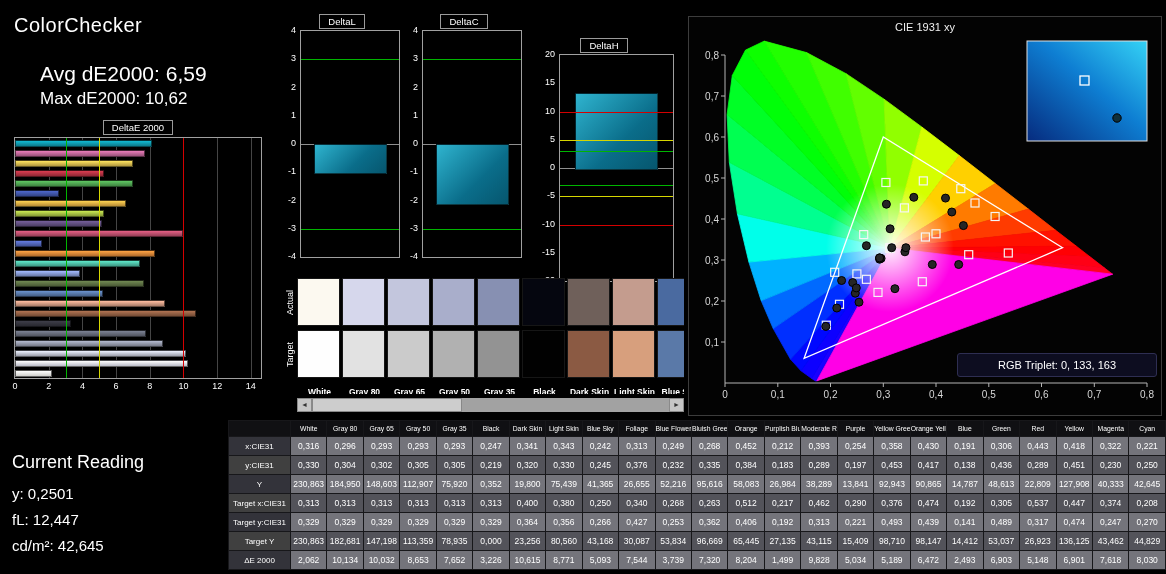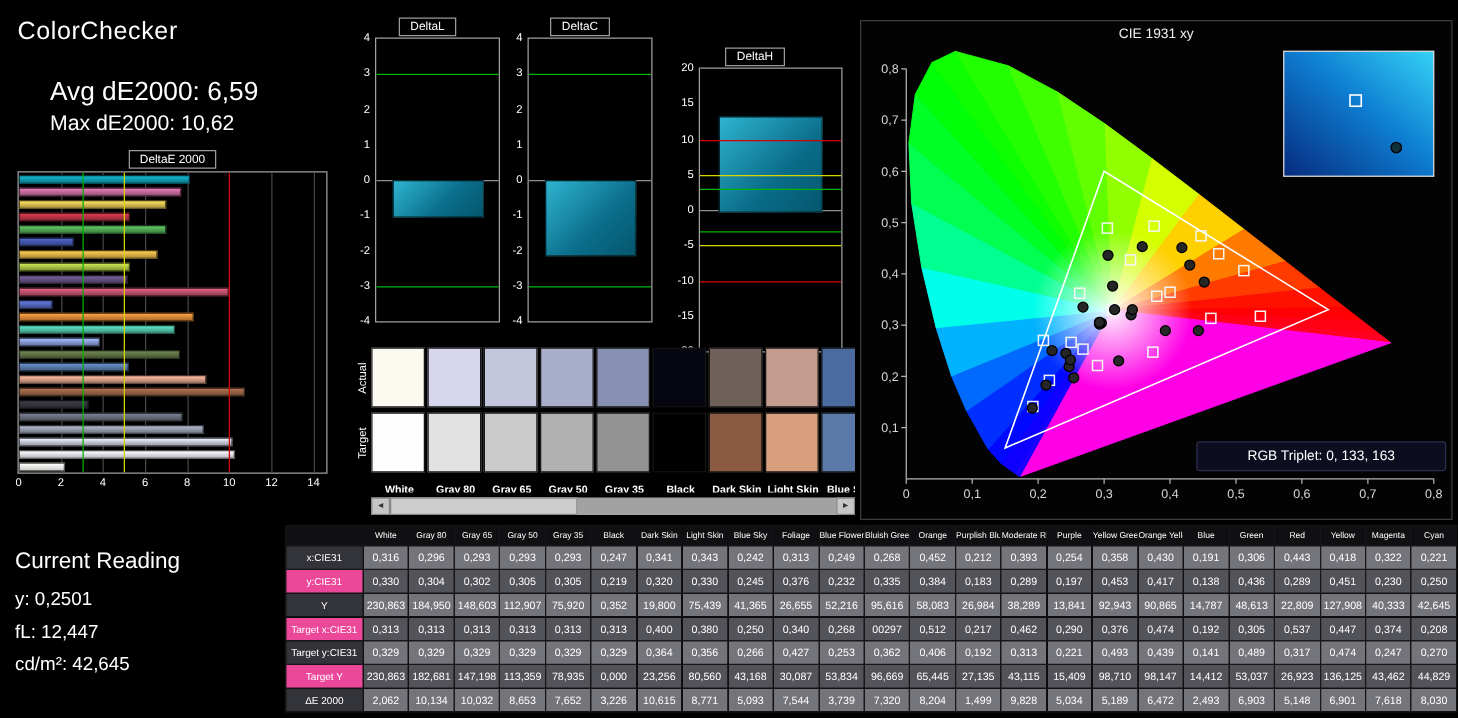--- a/index.html
+++ b/index.html
@@ -51,35 +51,35 @@
   .sthumb{position:absolute;left:0;top:0;bottom:0;width:42%;background:#cdcdcd;border:1px solid #888;box-sizing:border-box;}
 
   
   #cie-panel{left:688px;top:16px;width:474px;height:400px;background:#030303;border:1px solid #3c3c3c;box-sizing:border-box;}
   #cie-title{position:absolute;top:4px;left:0;right:0;text-align:center;font-size:11px;color:#efefef;z-index:4;}
   #cie-svg{position:absolute;inset:0;}
   #rgb-box{position:absolute;left:268px;top:336px;width:198px;height:22px;background:#0d0d20;border:1px solid #2e2e52;
            border-radius:3px;display:flex;align-items:center;justify-content:center;font-size:11px;color:#fff;z-index:5;}
 
   
-  #reading{left:12px;top:438px;width:215px;}
+  #reading{left:12px;top:452px;width:215px;}
   #reading .rtitle{font-size:18px;margin-bottom:8px;}
   #reading .rline{font-size:15px;line-height:26px;}
 
   
   #data-table{position:absolute;left:228px;top:420px;width:938px;border-collapse:collapse;table-layout:fixed;}
   #data-table th,#data-table td{border:1px solid #17171a;color:#fff;font-weight:normal;overflow:hidden;
         white-space:nowrap;padding:0;text-align:center;}
   #data-table thead th{background:#101013;font-size:6.8px;height:15px;}
   #data-table td{font-size:8.5px;height:18px;}
   #data-table td.rl{font-size:8px;}
   tr.even td.val{background:#74747b;}
   tr.odd  td.val{background:#53535a;}
   tr.even td.rl{background:#33333a;}
-  tr.odd  td.rl{background:#ec4899;}
+  tr.odd  td.rl{background:#404040;}
 </style>
 </head>
 <body>
 
 <div id="app">
 
   <div id="app-title">ColorChecker</div>
   <div id="avg-line">Avg dE2000: 6,59</div>
   <div id="max-line">Max dE2000: 10,62</div>
 
@@ -502,21 +502,21 @@
           <td class="val">0,313</td>
           <td class="val">0,313</td>
           <td class="val">0,313</td>
           <td class="val">0,313</td>
           <td class="val">0,313</td>
           <td class="val">0,400</td>
           <td class="val">0,380</td>
           <td class="val">0,250</td>
           <td class="val">0,340</td>
           <td class="val">0,268</td>
-          <td class="val">00297</td>
+          <td class="val">0,263</td>
           <td class="val">0,512</td>
           <td class="val">0,217</td>
           <td class="val">0,462</td>
           <td class="val">0,290</td>
           <td class="val">0,376</td>
           <td class="val">0,474</td>
           <td class="val">0,192</td>
           <td class="val">0,305</td>
           <td class="val">0,537</td>
           <td class="val">0,447</td>

